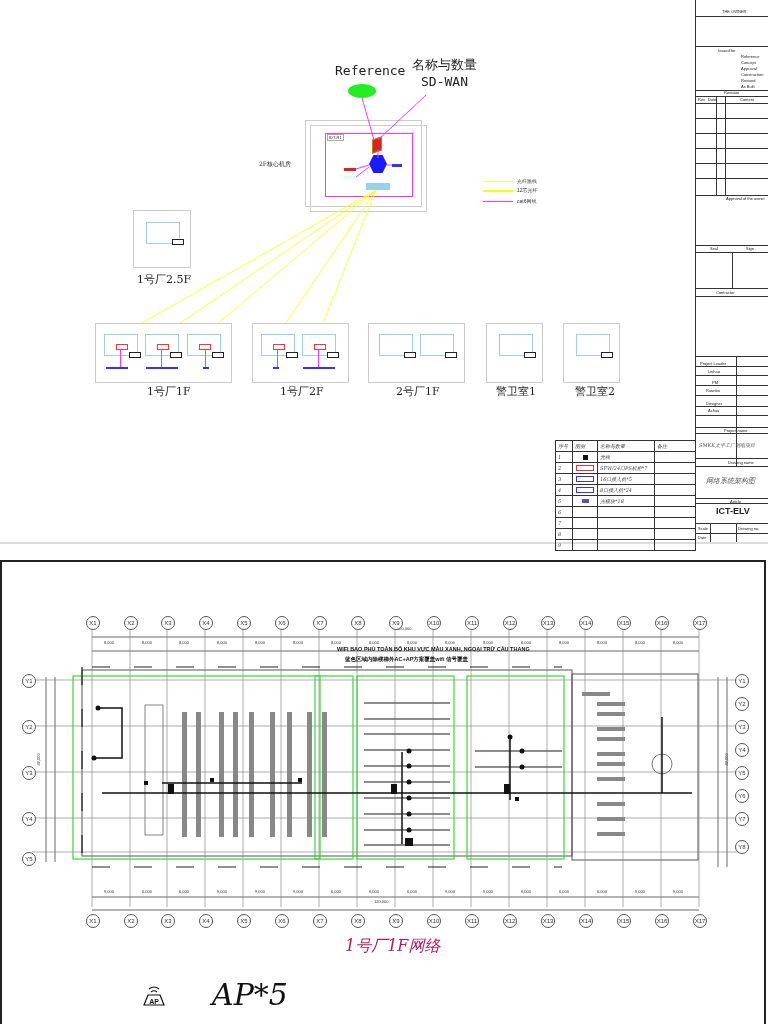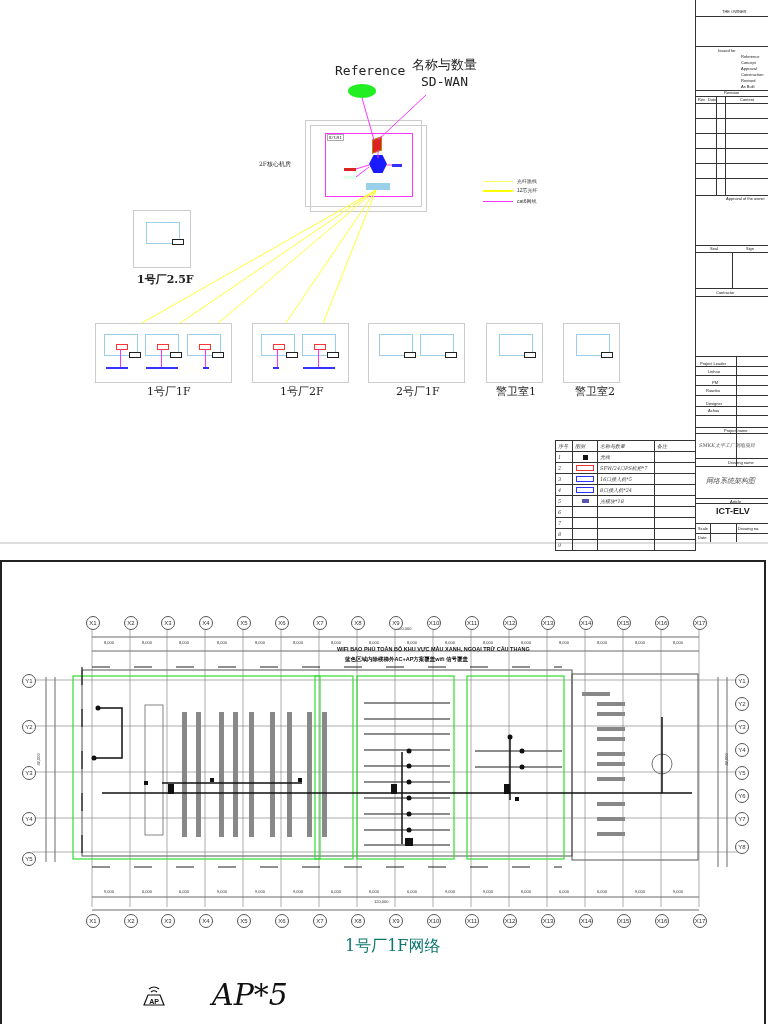--- a/index.html
+++ b/index.html
@@ -65,21 +65,21 @@
     <div class="legend-line" style="left:483px;top:190px;width:30px;height:2px;background:#ffff00;"></div>
     <div class="lt" style="left:517px;top:187px;">12芯光纤</div>
     <div class="legend-line" style="left:483px;top:201px;width:30px;background:#ff33ff;"></div>
     <div class="lt" style="left:517px;top:198px;">cat6网线</div>
   </div>
 
   <div class="room" style="left:133px;top:210px;width:56px;height:56px;">
     <div class="rack" style="left:12px;top:11px;width:32px;height:20px;"></div>
     <div class="rackdev" style="left:38px;top:28px;"></div>
   </div>
-  <div class="abs lbl" style="left:137px;top:272px;font-size:11px;font-weight:bold;">1号厂2.5F</div>
+  <div class="abs lbl" style="left:137px;top:272px;font-size:11px;">1号厂2.5F</div>
 
   <div class="room" style="left:95px;top:323px;width:135px;height:58px;">
     <div class="rack" style="left:8px;top:10px;width:32px;height:20px;"></div>
     <div class="rack" style="left:49px;top:10px;width:32px;height:20px;"></div>
     <div class="rack" style="left:91px;top:10px;width:32px;height:20px;"></div>
     <div class="rackdev" style="left:33px;top:28px;"></div>
     <div class="rackdev" style="left:74px;top:28px;"></div>
     <div class="rackdev" style="left:116px;top:28px;"></div>
     <div class="abs" style="left:20px;top:20px;width:10px;height:4px;border:1px solid #ff3333;"></div>
     <div class="abs" style="left:61px;top:20px;width:10px;height:4px;border:1px solid #ff3333;"></div>
@@ -505,21 +505,21 @@
     <div class="grid-bubble" style="left:733px;top:112px;">Y1</div>
     <div class="grid-bubble" style="left:733px;top:135px;">Y2</div>
     <div class="grid-bubble" style="left:733px;top:158px;">Y3</div>
     <div class="grid-bubble" style="left:733px;top:181px;">Y4</div>
     <div class="grid-bubble" style="left:733px;top:204px;">Y5</div>
     <div class="grid-bubble" style="left:733px;top:227px;">Y6</div>
     <div class="grid-bubble" style="left:733px;top:250px;">Y7</div>
     <div class="grid-bubble" style="left:733px;top:278px;">Y8</div>
   </div>
 
-  <div class="abs lbl" style="left:343px;top:374px;font-size:16px;color:#0f766e;">1号厂1F网络</div>
+  <div class="abs lbl" style="left:343px;top:374px;font-size:16px;font-style:italic;color:#be185d;">1号厂1F网络</div>
 
   <div class="abs" style="left:140px;top:415px;">
     <div style="position:absolute;left:0;top:8px;width:24px;height:22px;">
       <svg width="24" height="22" viewBox="0 0 24 22">
         <path d="M7 4 Q12 0 17 4" stroke="#111" fill="none" stroke-width="1.2"></path>
         <path d="M9 7 Q12 4.5 15 7" stroke="#111" fill="none" stroke-width="1.2"></path>
         <polygon points="6,10 18,10 22,20 2,20" fill="#fff" stroke="#111" stroke-width="1.2"></polygon>
         <text x="12" y="18.5" font-size="7" font-weight="bold" text-anchor="middle" font-family="Liberation Sans, sans-serif" fill="#111">AP</text>
       </svg>
     </div>

